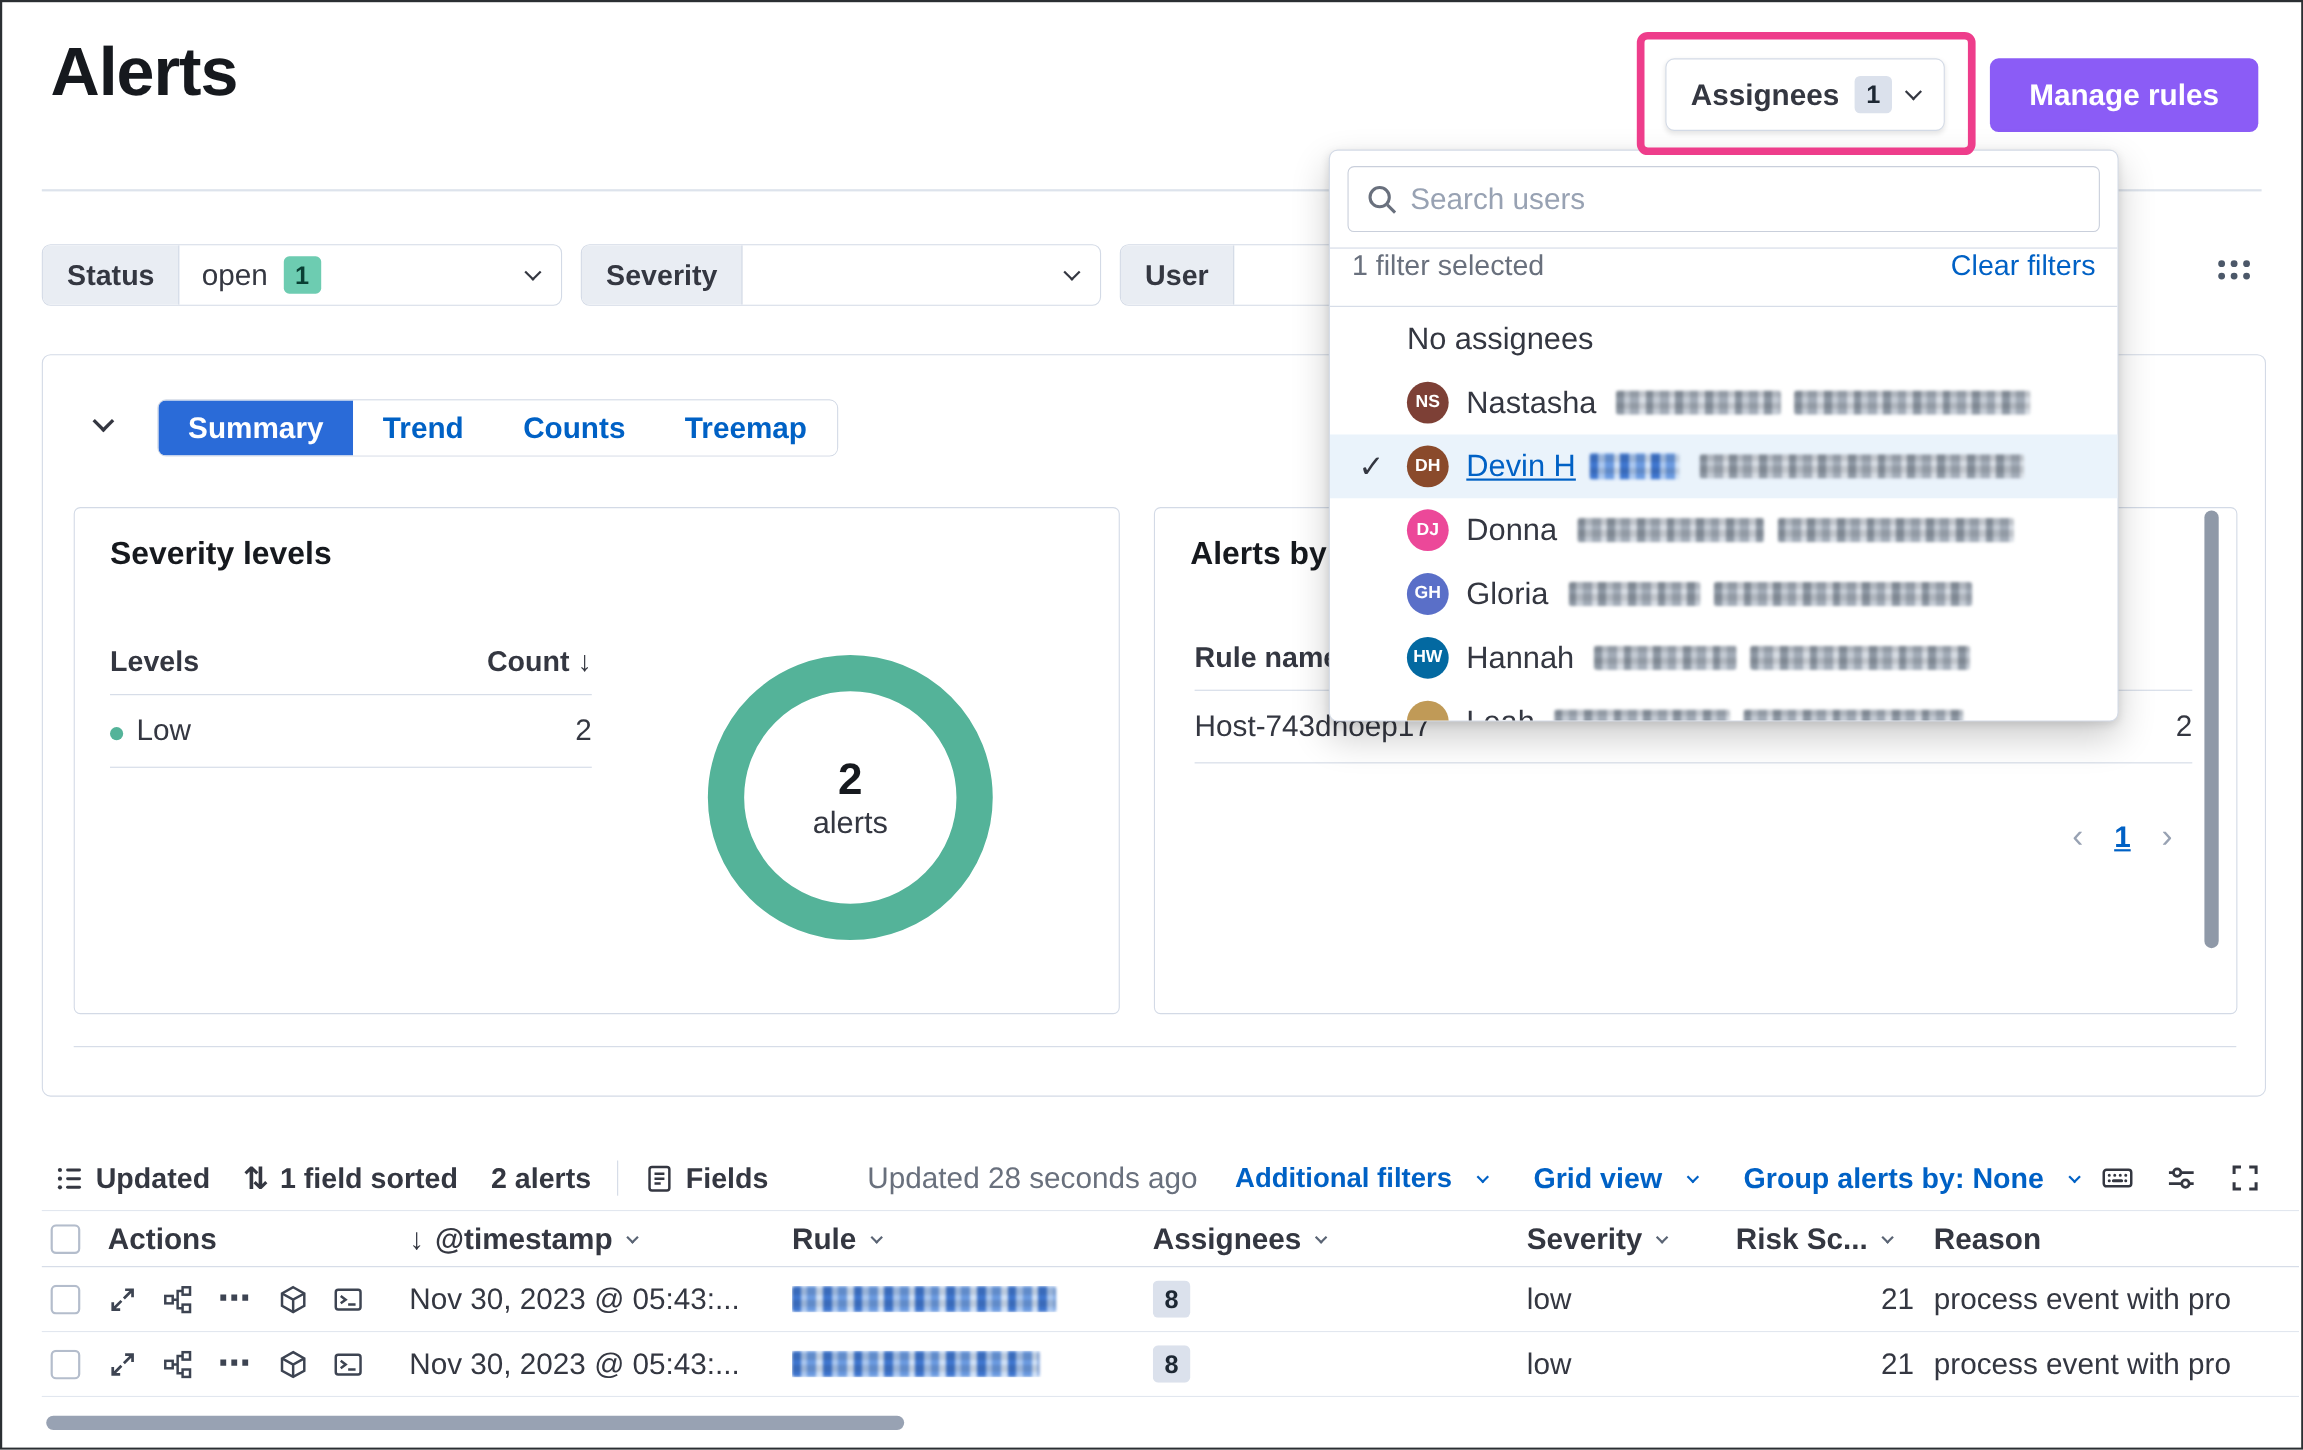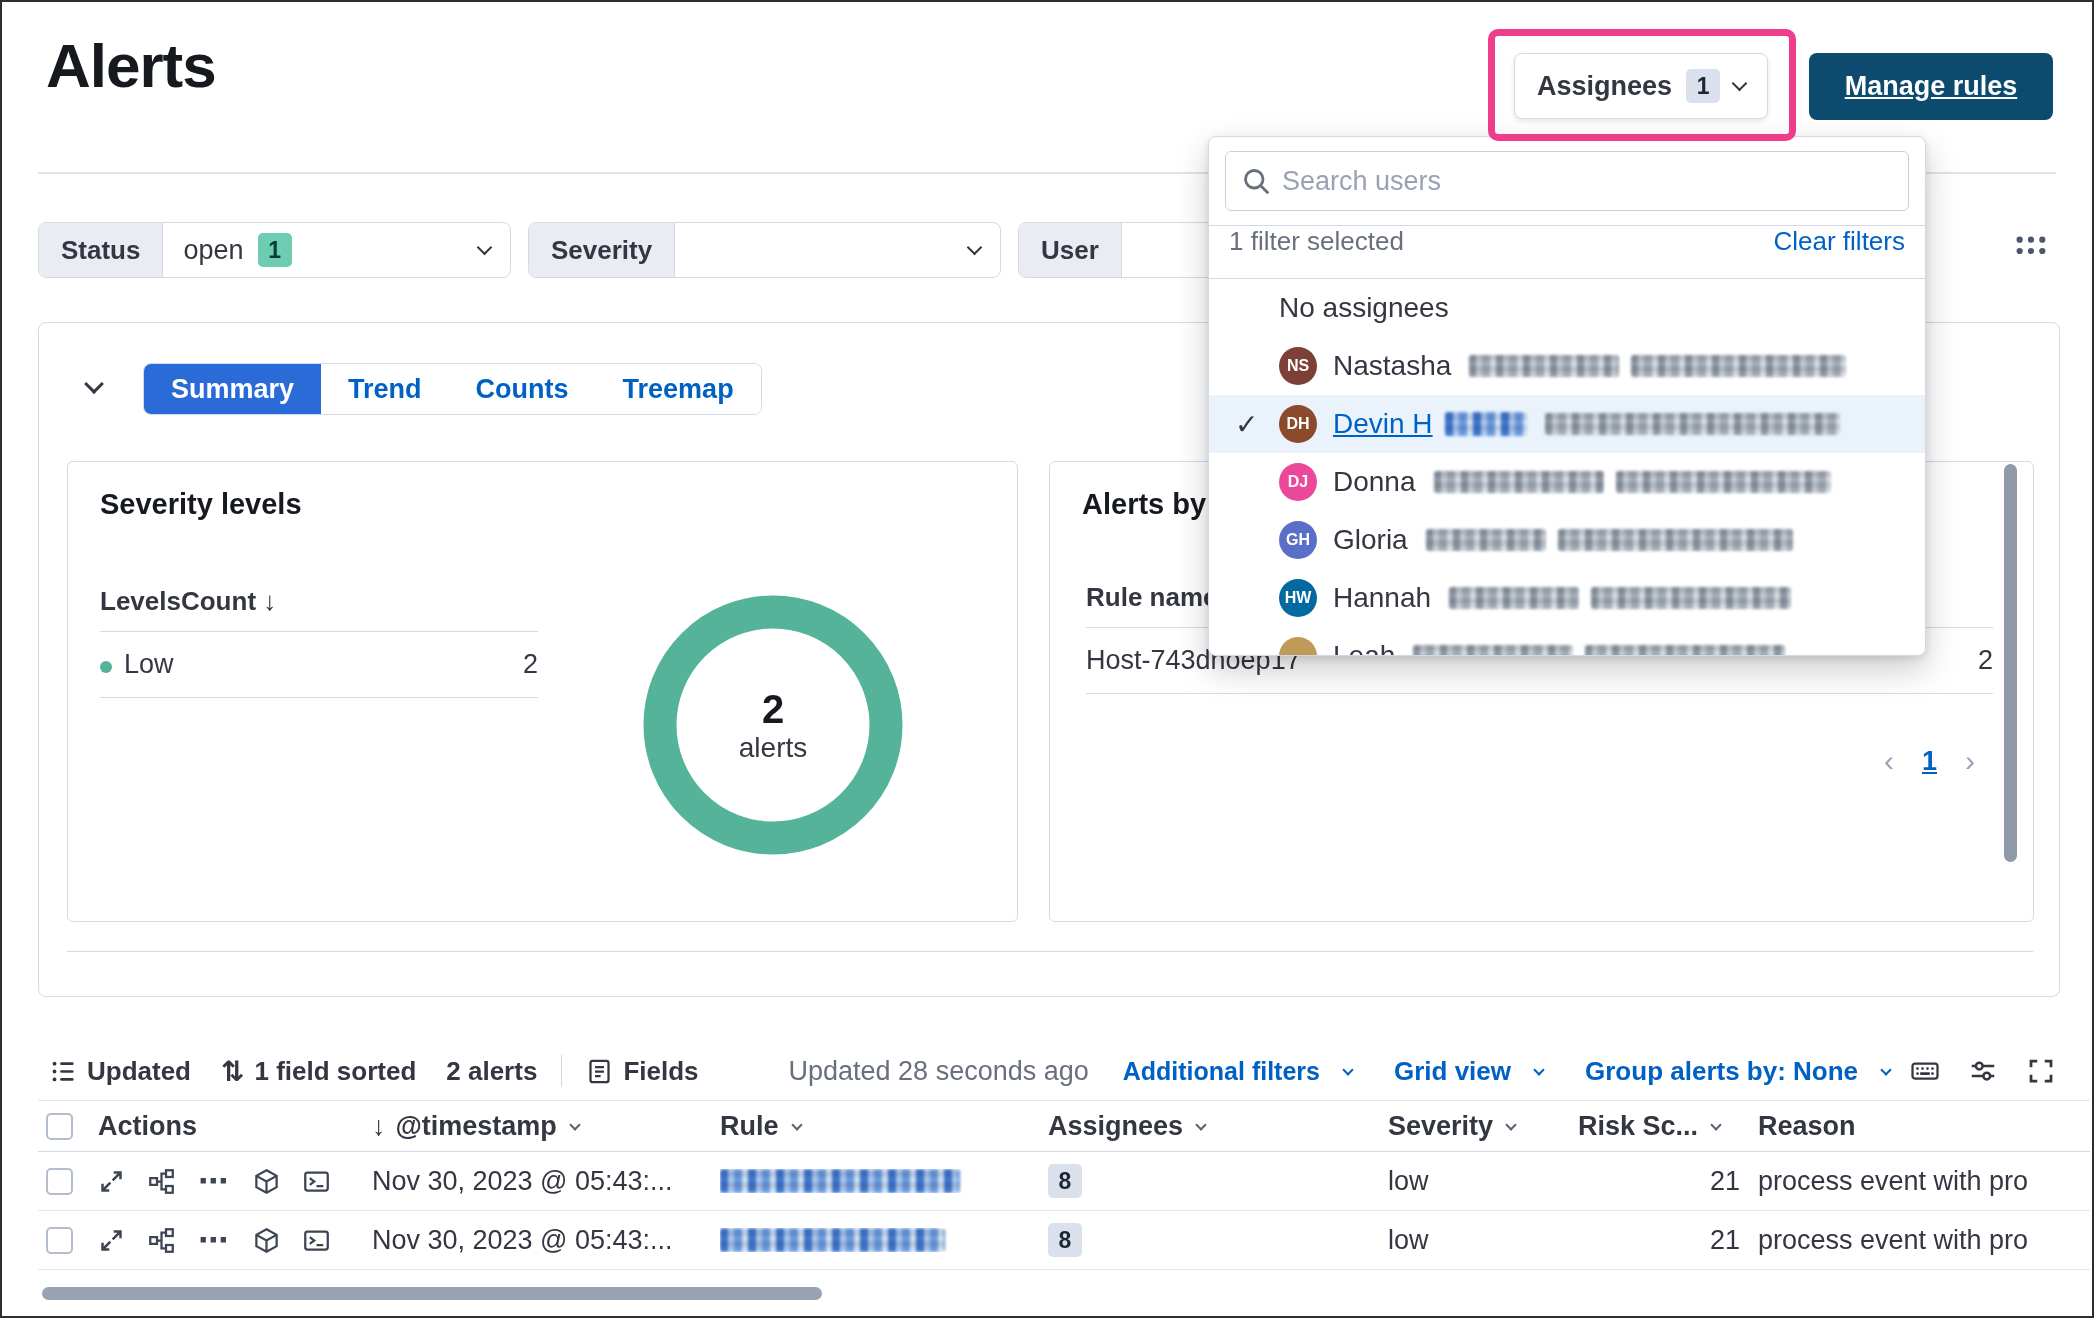--- a/index.html
+++ b/index.html
@@ -51,21 +51,21 @@
   .panel-chev { left:48px; top:54px; color:#343741; }
   .panel-chev .chv { width:14px; height:14px; border-width:3px; }
   .tabs { left:104px; top:40px; display:flex; border:1px solid #d3dae6; border-radius:8px; overflow:hidden; height:52px; background:#fff; }
   .tab { display:flex; align-items:center; padding:4px 27px; font-size:27px; font-weight:600; color:#0061c5; cursor:pointer; background:#fff; border:none; }
   .tab.active { color:#fff; font-weight:700; }
 
   .card { position:absolute; border:1px solid #d3dae6; border-radius:6px; background:#fff; }
   .card-title { position:absolute; left:32px; top:26px; font-size:29px; font-weight:700; color:#16191e; }
 
   .sev-table { position:absolute; left:32px; top:116px; width:438px; font-size:26px; }
-  .sev-hrow { display:flex; font-weight:700; padding:8px 0 14px; border-bottom:1px solid #d3dae6; }
+  .sev-hrow { display:flex; justify-content:space-between; font-weight:700; padding:8px 0 14px; border-bottom:1px solid #d3dae6; }
   .sev-drow { display:flex; justify-content:space-between; align-items:center; padding:17px 0; border-bottom:1px solid #d3dae6; font-size:27px; }
   .dot { display:inline-block; width:12px; height:12px; border-radius:50%; margin-right:12px; }
 
   .donut-wrap { position:absolute; left:560px; top:118px; width:290px; height:290px; }
   .donut-center { position:absolute; inset:0; display:flex; flex-direction:column; align-items:center; justify-content:center; }
   .donut-val { font-size:40px; font-weight:700; color:#16191e; }
   .donut-lbl { font-size:28px; color:#343741; }
 
   .rn-table { position:absolute; left:36px; right:40px; top:112px; font-size:26px; }
   .rn-hrow { padding:8px 0 14px; border-bottom:1px solid #d3dae6; font-weight:700; }
@@ -138,21 +138,21 @@
 
   <h1 class="abs title">Alerts</h1>
   <div class="abs header-rule"></div>
 
   <div class="abs pink-box"></div>
   <button class="abs assignees-btn">
     <span>Assignees</span>
     <span class="badge">1</span>
     <span class="chv"></span>
   </button>
-  <button class="abs primary-btn" style="background: #0c4a6e; text-decoration: underline;">Manage rules</button>
+  <button class="abs primary-btn" style="background: #8b5cf6;">Manage rules</button>
 
   <div class="abs filter-bar">
     <div class="fgroup">
       <span class="flabel">Status</span>
       <span class="fvalue">
         <span>open</span>
         <span class="badge teal" style="background: rgb(109, 204, 177);">1</span>
         <span class="chv"></span>
       </span>
     </div>

